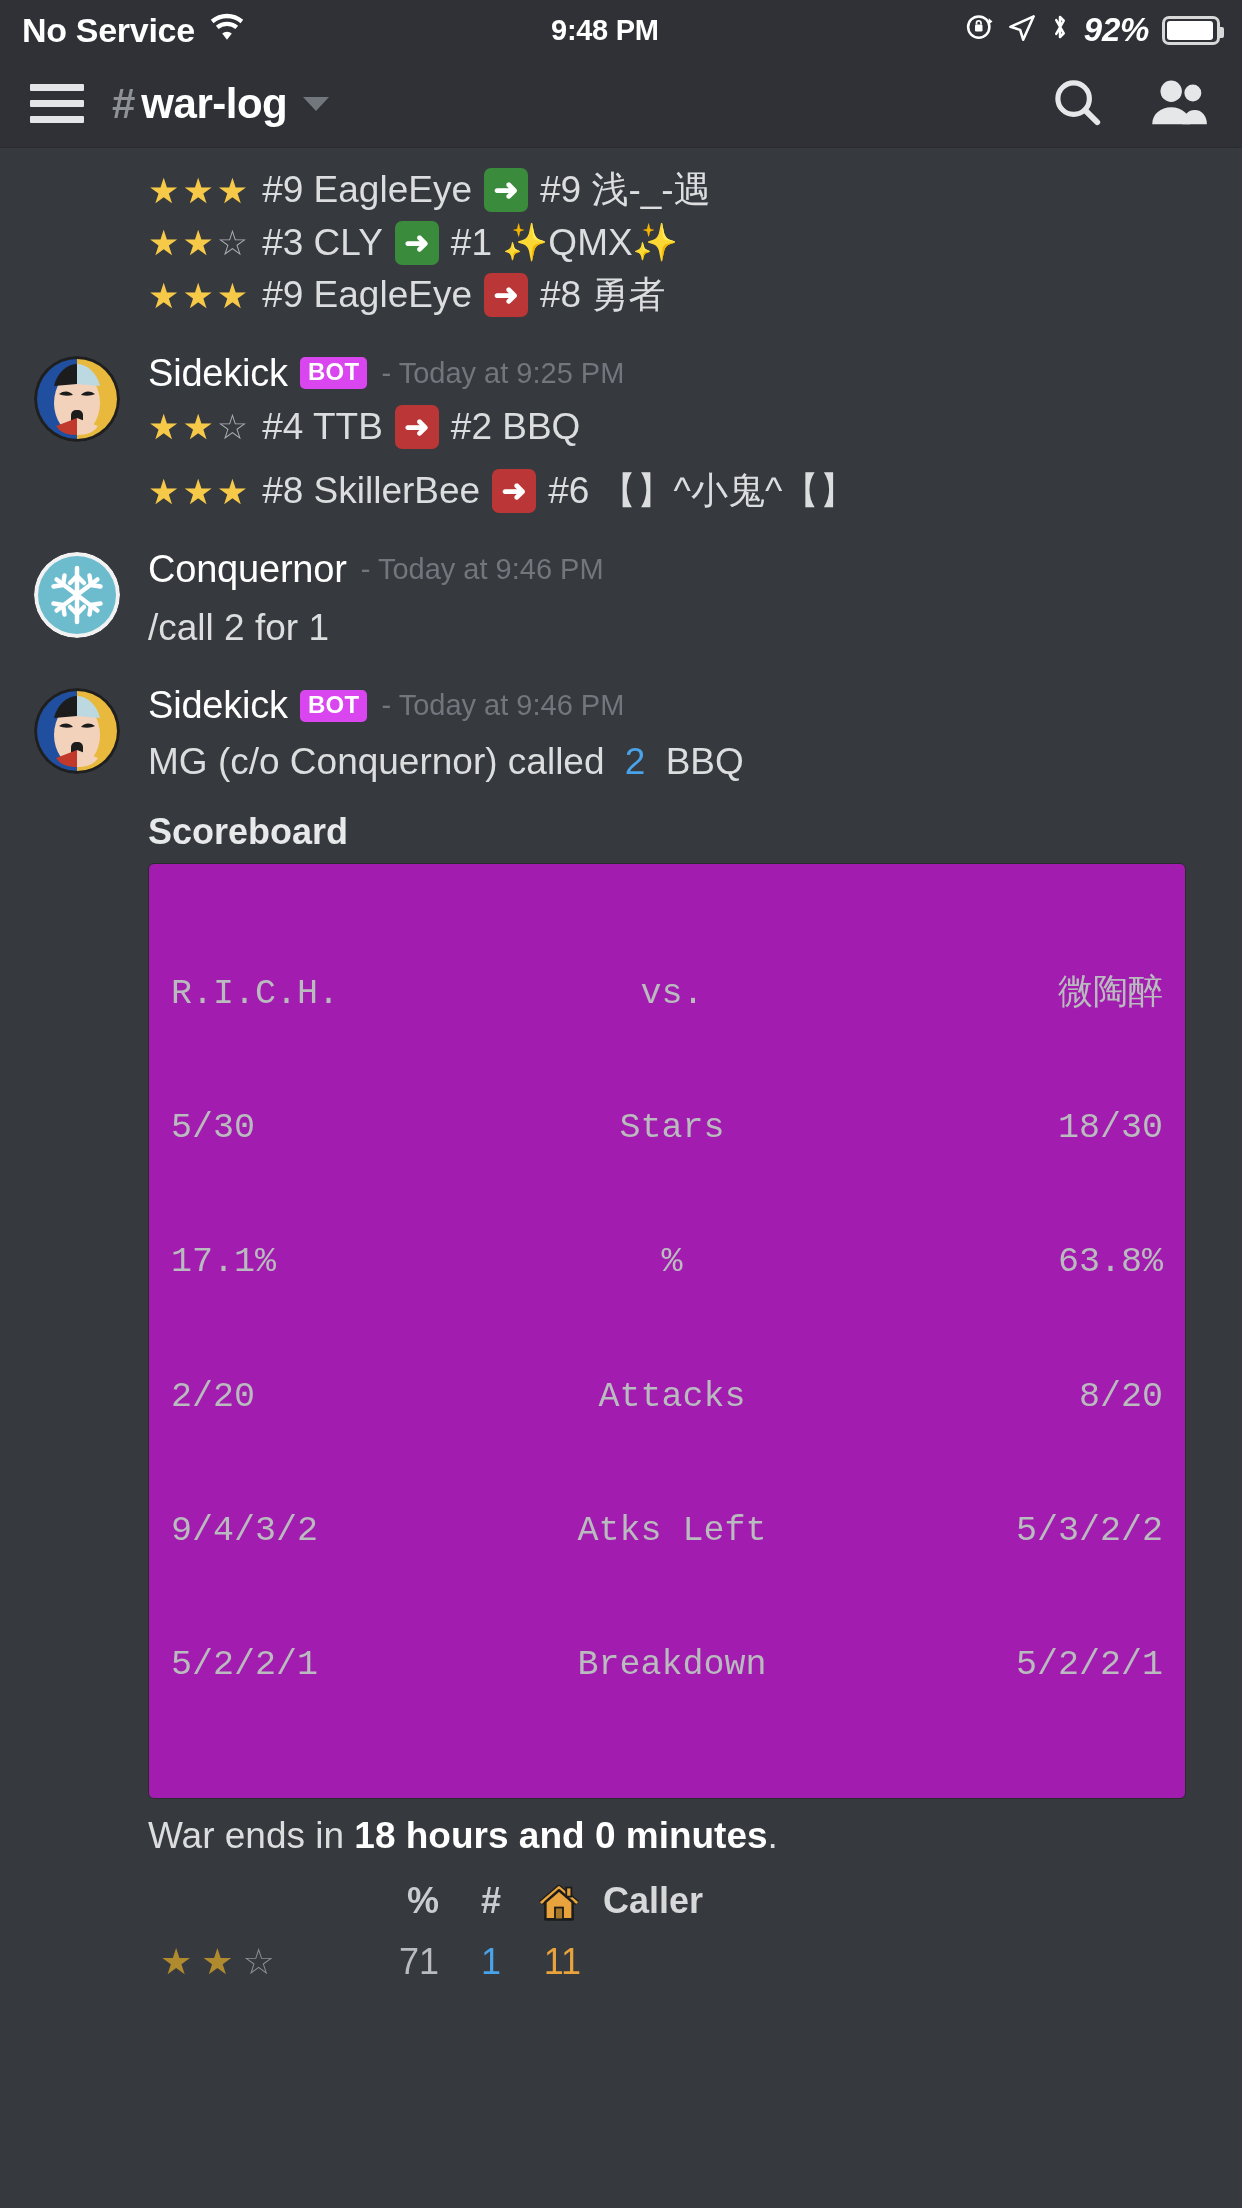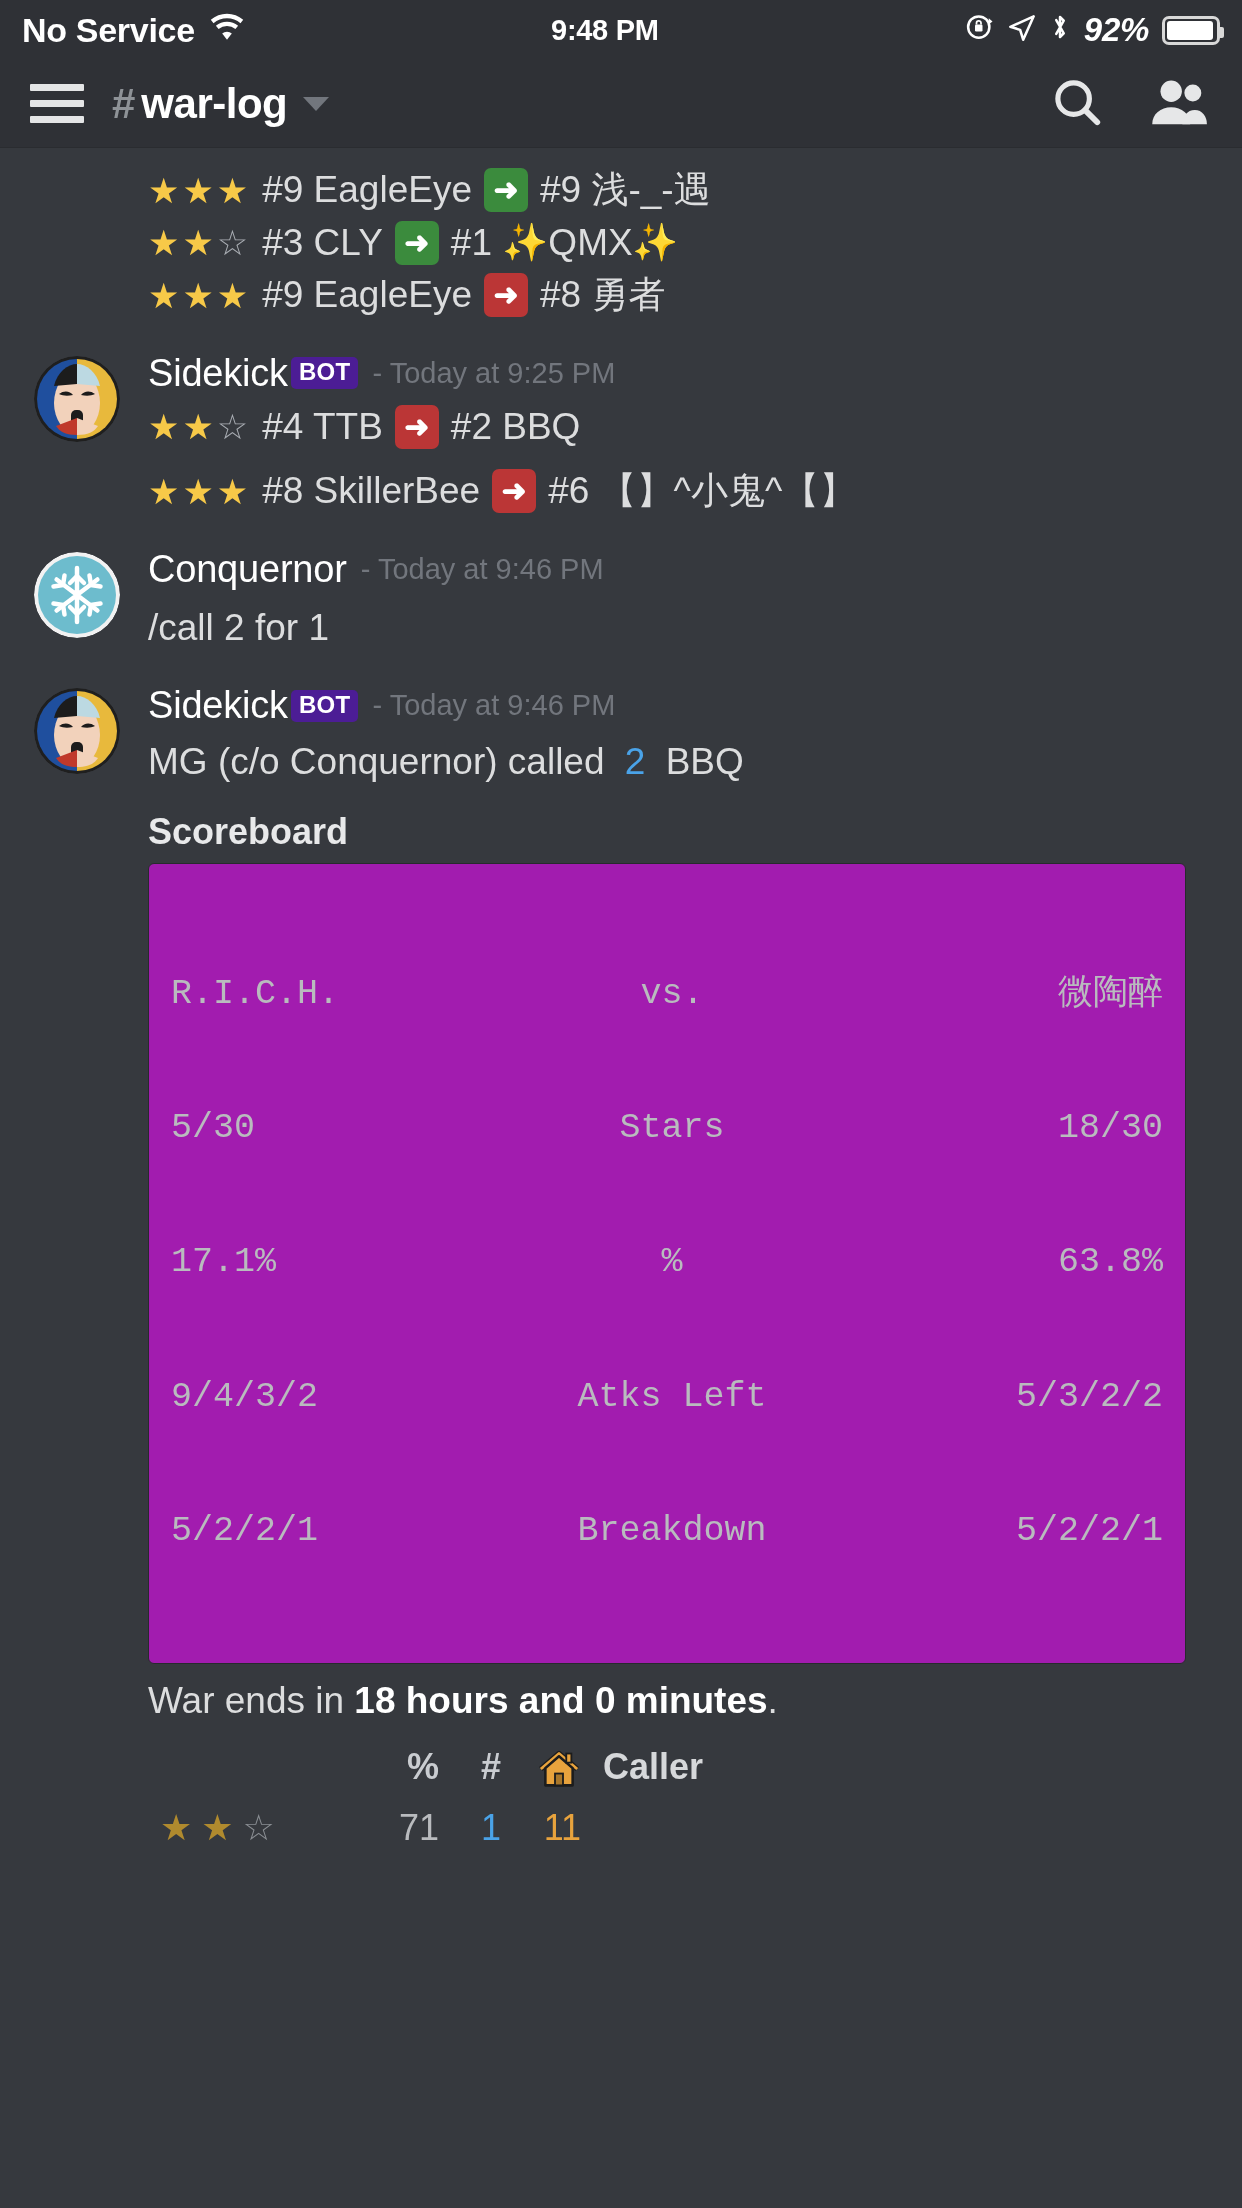--- a/index.html
+++ b/index.html
@@ -90,24 +90,24 @@
   .avatar-col { width: 118px; flex: 0 0 118px; }
   .avatar {
     width: 86px; height: 86px; border-radius: 50%;
     overflow:hidden; margin-top:4px; margin-left: 8px;
     display:block;
   }
   .msg-content { flex:1 1 auto; min-width:0; padding-left: 4px; }
   .msg-head { display:flex; align-items:center; flex-wrap:wrap; gap:0; margin-bottom: 6px;}
   .author { color:#ffffff; font-size:38px; font-weight:500; letter-spacing:-0.2px;}
   .bot-tag {
-    background:#4c1d95; color:#ffffff;
+    background:#d946ef; color:#ffffff;
     font-size:24px; font-weight:bold;
     border-radius:5px; padding:1px 8px 3px 8px;
-    margin-left:3px; letter-spacing:0.3px;
+    margin-left:12px; letter-spacing:0.3px;
     line-height:1.15;
   }
   .timestamp { color:#72767d; font-size:29px; margin-left:14px; }
   .msg-line {
     color:#dcddde; font-size:37px; line-height:1.42;
     display:flex; align-items:center; flex-wrap:nowrap;
     white-space:nowrap;
   }
   .msg-text { color:#dcddde; font-size:37px; line-height:1.45; }
 
@@ -413,20 +413,25 @@
             <span class="cb-left">5/30</span>
             <span class="cb-center">Stars</span>
             <span class="cb-right">18/30</span>
           </div>
           <div class="cb-row">
             <span class="cb-left">17.1%</span>
             <span class="cb-center">%</span>
             <span class="cb-right">63.8%</span>
           </div>
           <div class="cb-row">
+            <span class="cb-left">2/20</span>
+            <span class="cb-center">Attacks</span>
+            <span class="cb-right">8/20</span>
+          </div>
+          <div class="cb-row">
             <span class="cb-left">9/4/3/2</span>
             <span class="cb-center">Atks Left</span>
             <span class="cb-right">5/3/2/2</span>
           </div>
           <div class="cb-row">
             <span class="cb-left">5/2/2/1</span>
             <span class="cb-center">Breakdown</span>
             <span class="cb-right">5/2/2/1</span>
           </div>
         </div>

